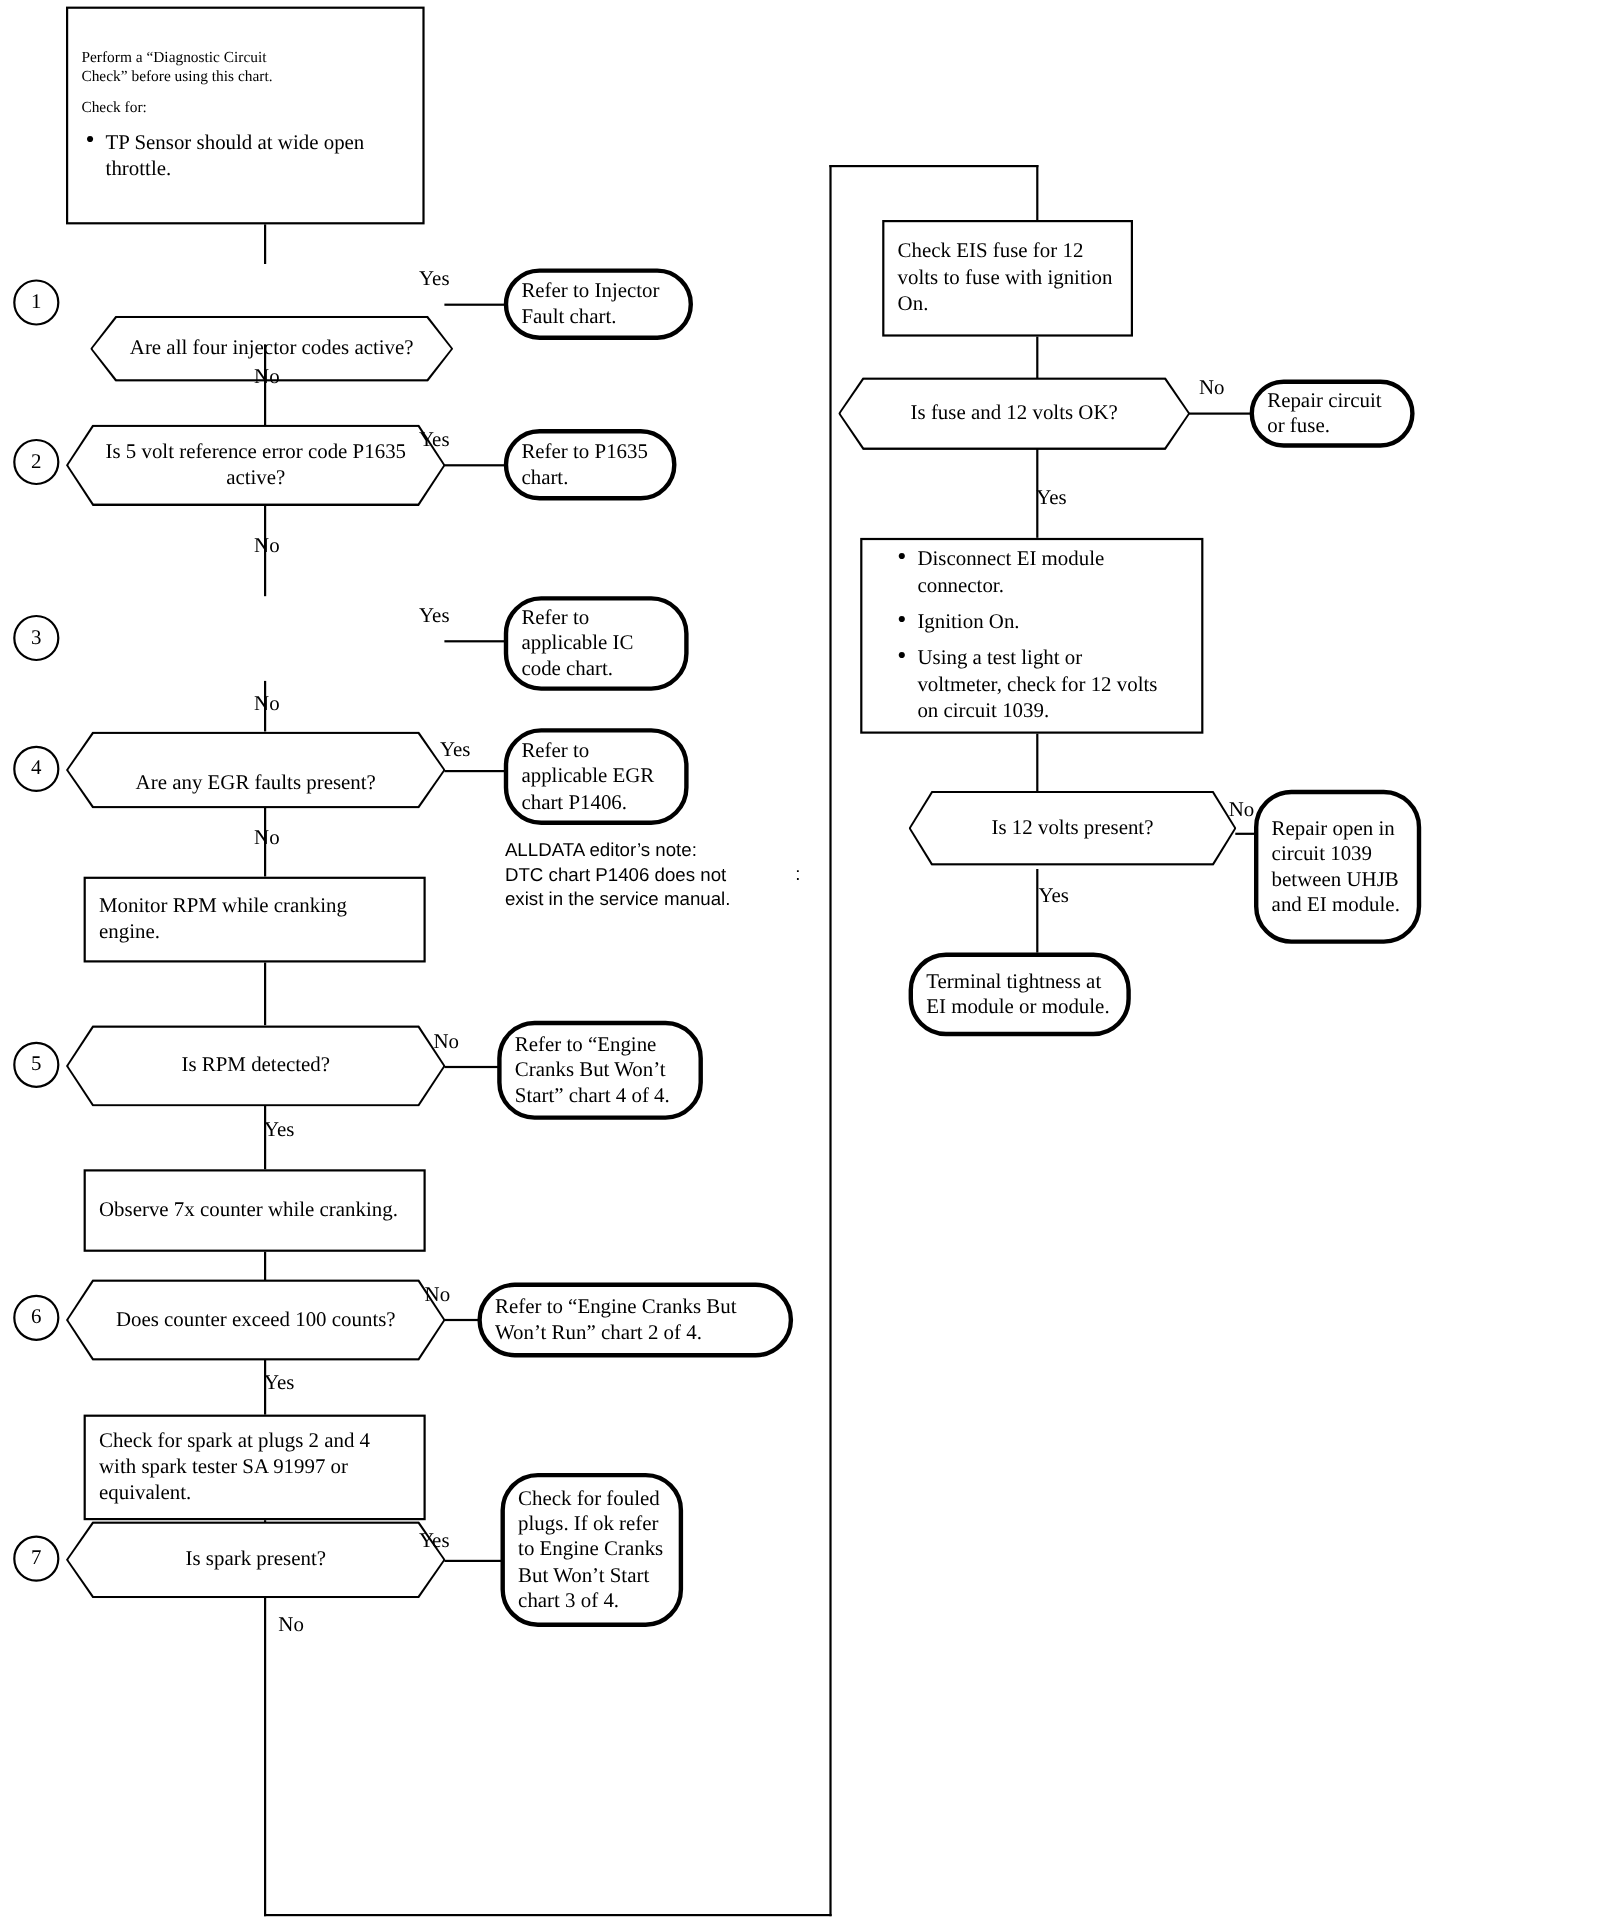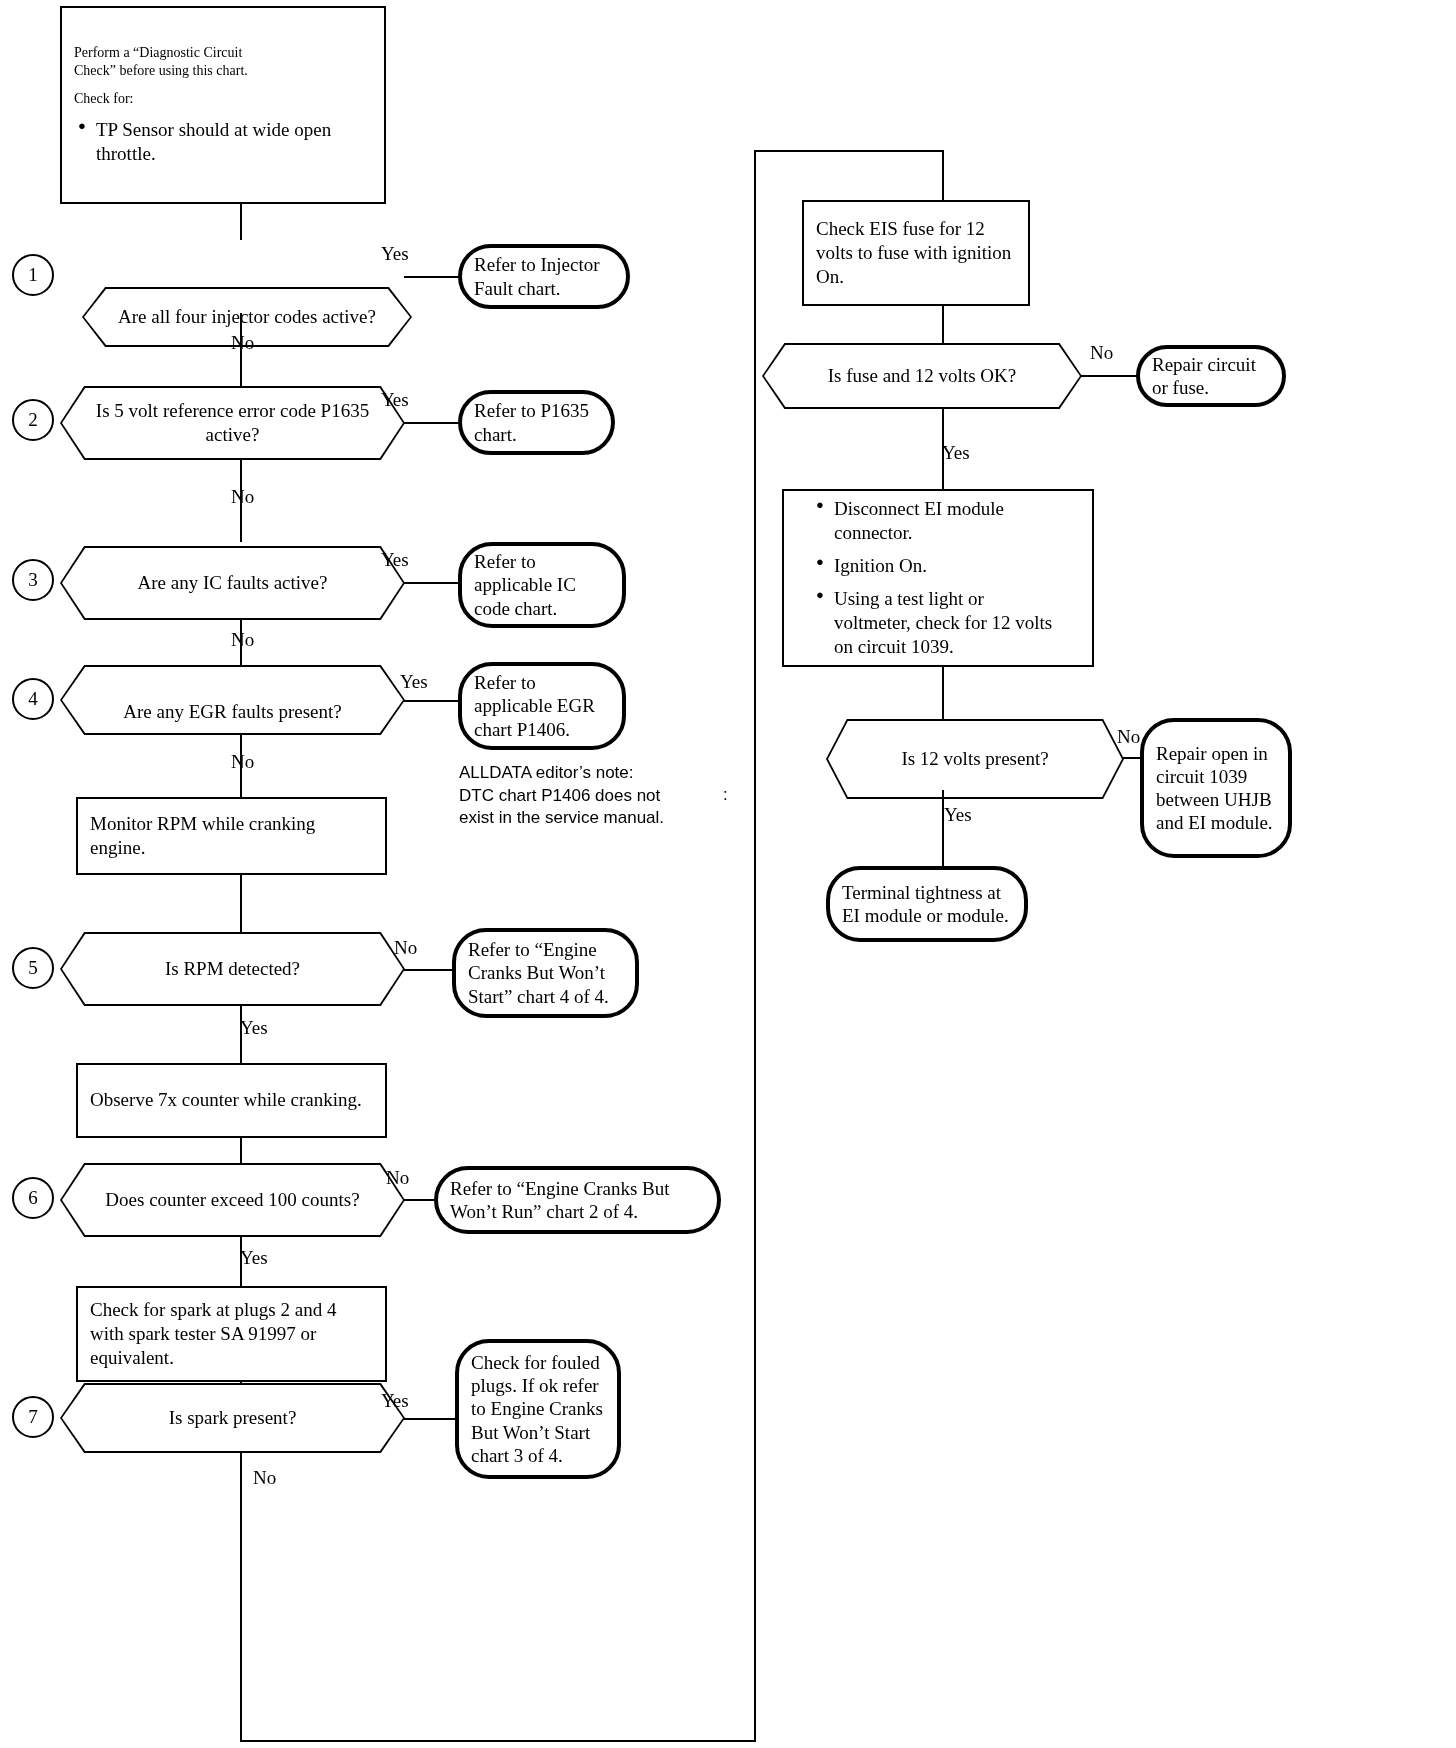--- a/index.html
+++ b/index.html
@@ -100,25 +100,20 @@
   <div class="ln hl" style="left:404px;top:422px;width:56px;"></div>
   <div class="n term" style="left:458px;top:390px;width:157px;height:65px;">
     <div class="txt">Refer to P1635 chart.</div>
   </div>
   <div class="ln vl" style="left:240px;top:459px;height:83px;"></div>
   <div class="lbl" style="left:231px;top:487px;">No</div>
 
   <div class="n circ" style="left:12px;top:559px;">
     <span>3</span>
   </div>
-  <div class="n hexwrap" style="left:60px;top:546px;width:345px;height:74px;">
-    <div class="hex">
-        <span style="padding:0 24px;">Are any IC faults active?</span>
-      </div>
-  </div>
   <div class="lbl" style="left:381px;top:550px;">Yes</div>
   <div class="ln hl" style="left:404px;top:582px;width:56px;"></div>
   <div class="n term" style="left:458px;top:542px;width:168px;height:86px;">
     <div class="txt">Refer to applicable IC code chart.</div>
   </div>
   <div class="ln vl" style="left:240px;top:619px;height:46px;"></div>
   <div class="lbl" style="left:231px;top:630px;">No</div>
 
   <div class="n circ" style="left:12px;top:678px;">
     <span>4</span>
@@ -233,21 +228,21 @@
     <div class="txt" style="padding:14px 28px;">
       <ul class="bl">
         <li>Disconnect EI module connector.</li>
         <li>Ignition On.</li>
         <li>Using a test light or voltmeter, check for 12 volts on circuit 1039.</li>
       </ul>
     </div>
   </div>
   <div class="ln vl" style="left:942px;top:667px;height:53px;"></div>
 
-  <div class="n hexwrap" style="left:826px;top:719px;width:298px;height:80px;">
+  <div class="n hexwrap" style="left:826px;top:719px;width:298px;height:68px;">
     <div class="hex">
         <span style="padding:0 18px;">Is 12 volts present?</span>
       </div>
   </div>
   <div class="lbl" style="left:1117px;top:727px;">No</div>
   <div class="ln hl" style="left:1123px;top:757px;width:30px;"></div>
   <div class="n term" style="left:1140px;top:718px;width:152px;height:140px;">
     <div class="txt">Repair open in circuit 1039 between UHJB and EI module.</div>
   </div>
   <div class="ln vl" style="left:942px;top:790px;height:76px;"></div>

